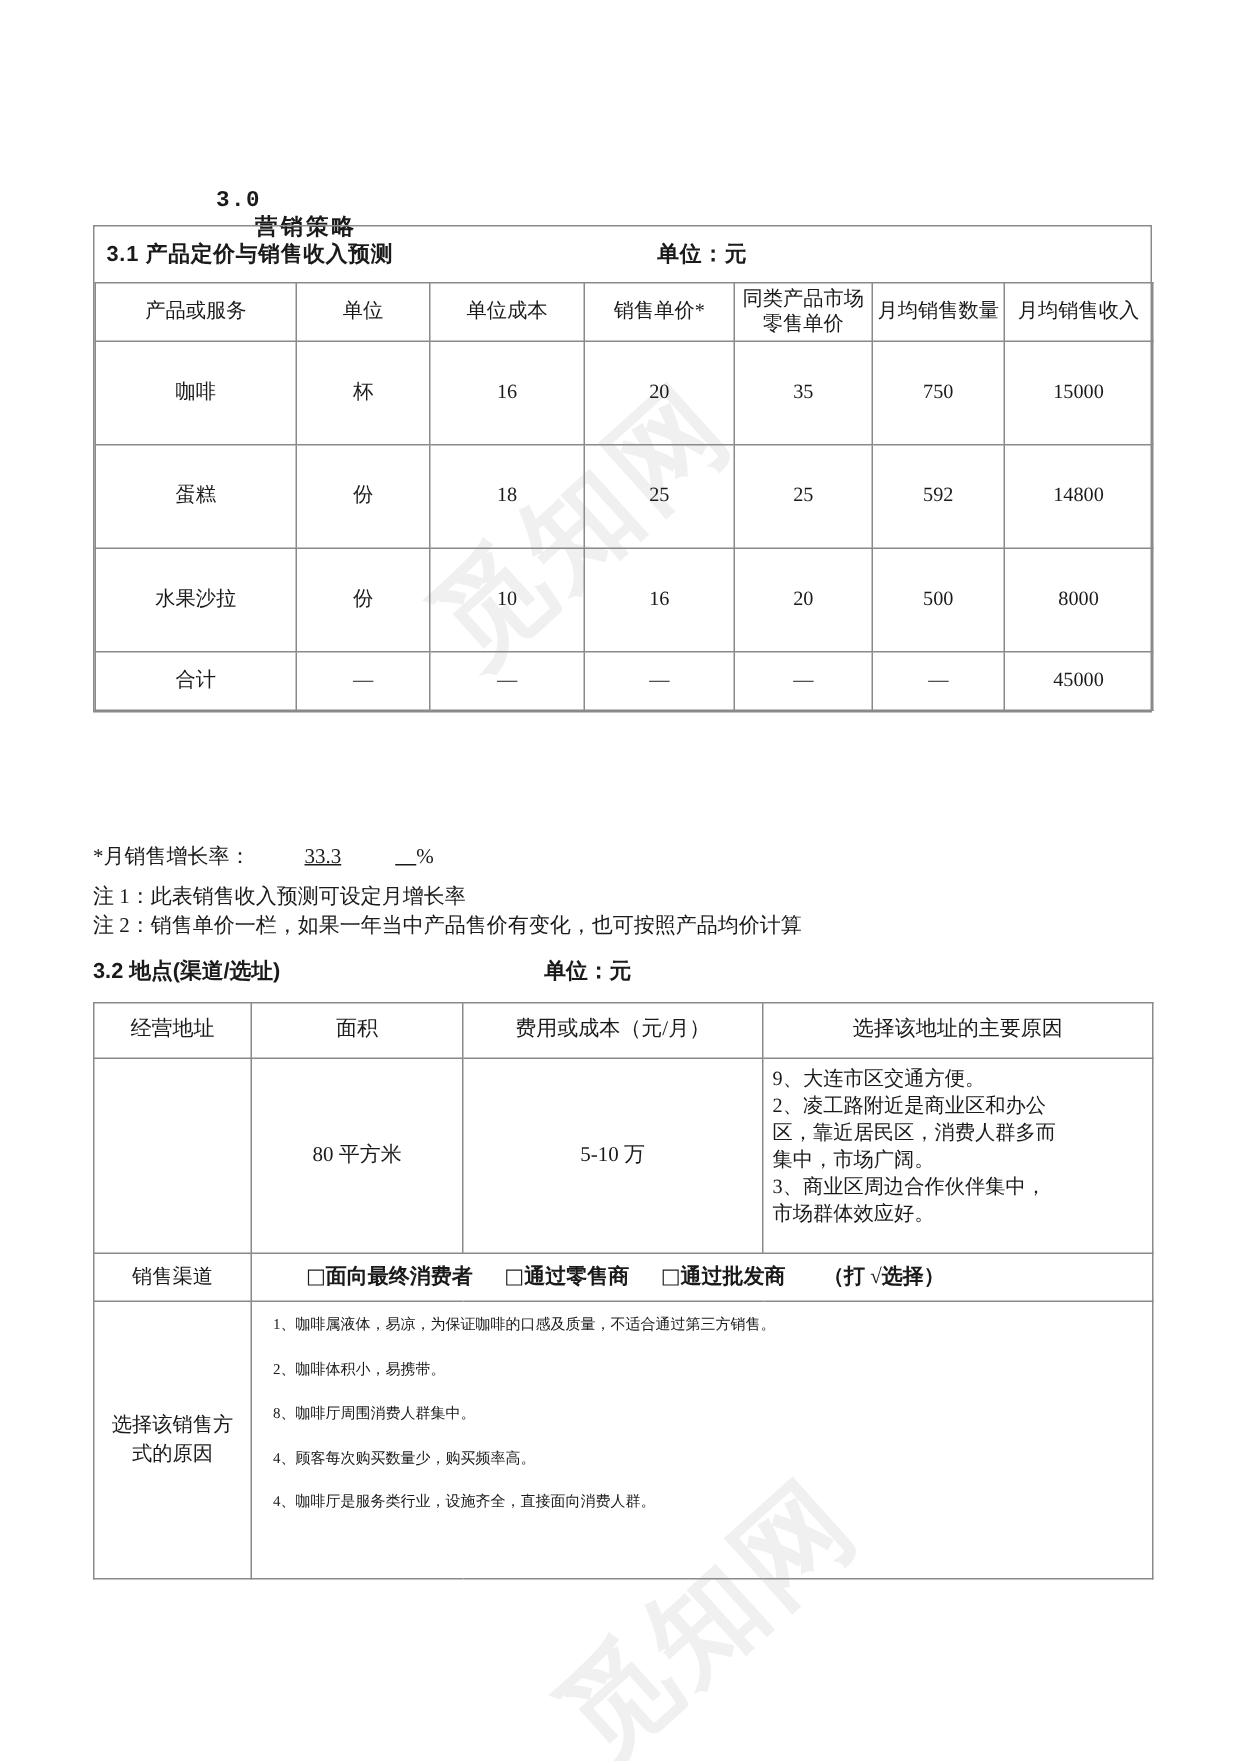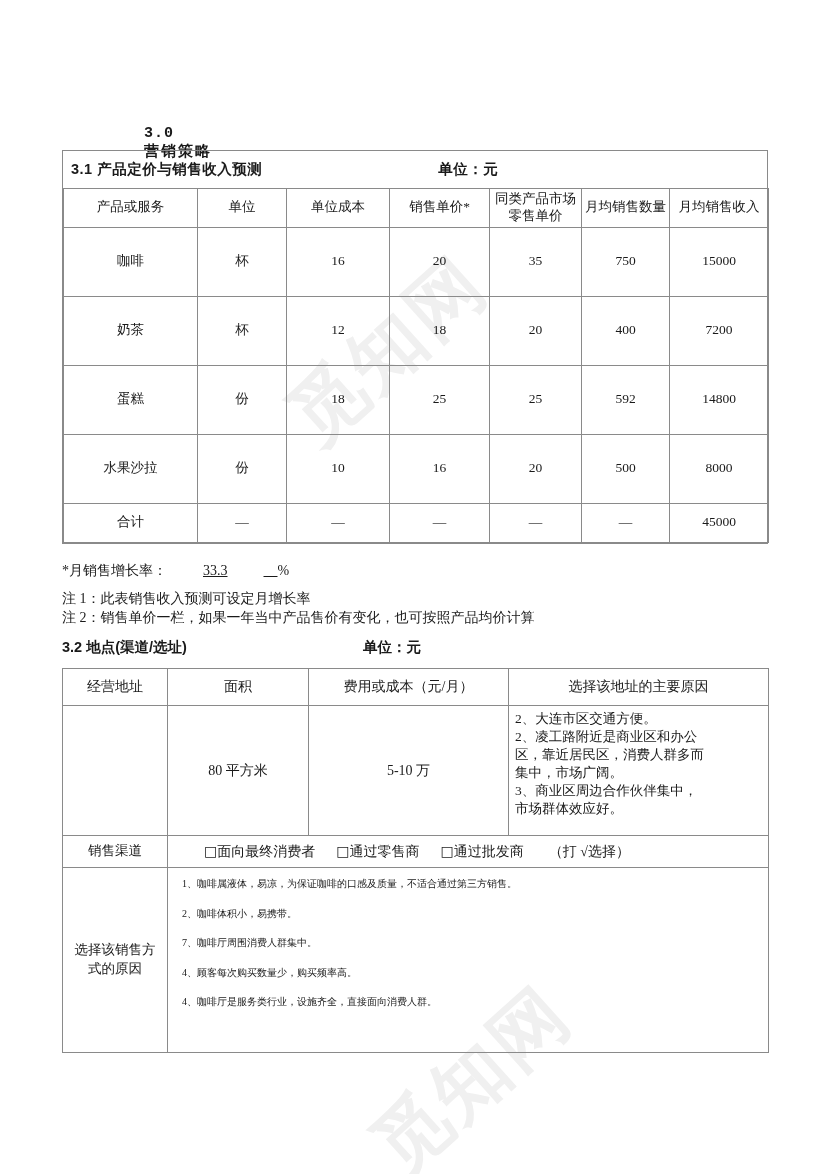--- a/index.html
+++ b/index.html
@@ -163,20 +163,21 @@
     font-size: 13.5px;
     line-height: 1.33;
     padding: 4px 6px;
   }
   #t2 td.cell-center { text-align: center; font-size: 14px; }
   #t2 td.cell-channel {
     text-align: left;
     font-size: 14px;
     padding-left: 36px;
     white-space: nowrap;
+    font-weight: bold;
   }
   #t2 td.cell-label { text-align: center; font-size: 13.5px; line-height: 1.4; }
   #t2 td.cell-list {
     text-align: left;
     vertical-align: top;
     font-size: 10px;
     padding: 10px 8px 6px 14px;
   }
   #t2 td.cell-list .li { margin-bottom: 17px; white-space: nowrap; }
   #t2 td.cell-list .li:last-child { margin-bottom: 0; }
@@ -185,21 +186,21 @@
 </head>
 <body>
 
 <div class="wm wm-main">觅知网</div>
 <div class="wm wm-bottom">觅知网</div>
 
 <div class="page">
 
   <div class="sec-head">
     <span>3.0</span>
-    <span class="cn" style="">营销策略</span>
+    <span class="cn" style="margin-left:26px">营销策略</span>
   </div>
 
   <div class="block" id="block-1">
 
     <div class="band">
       <span>3.1 产品定价与销售收入预测</span>
       <span class="unit">单位：元</span>
     </div>
 
     <table class="grid" id="t1">
@@ -226,29 +227,20 @@
         <tr class="data">
           <td>咖啡</td>
           <td>杯</td>
           <td class="num">16</td>
           <td class="num">20</td>
           <td class="num">35</td>
           <td class="num">750</td>
           <td class="num">15000</td>
         </tr>
 
-        <tr class="data">
-          <td>奶茶</td>
-          <td>杯</td>
-          <td class="num">12</td>
-          <td class="num">18</td>
-          <td class="num">20</td>
-          <td class="num">400</td>
-          <td class="num">7200</td>
-        </tr>
 
         <tr class="data">
           <td>蛋糕</td>
           <td>份</td>
           <td class="num">18</td>
           <td class="num">25</td>
           <td class="num">25</td>
           <td class="num">592</td>
           <td class="num">14800</td>
         </tr>
@@ -301,21 +293,21 @@
           <td>面积</td>
           <td>费用或成本（元/月）</td>
           <td>选择该地址的主要原因</td>
         </tr>
 
         <tr style="height:130px">
           <td></td>
           <td class="cell-center">80 平方米</td>
           <td class="cell-center">5-10 万</td>
           <td class="cell-reason">
-            <div>2、大连市区交通方便。</div>
+            <div>9、大连市区交通方便。</div>
             <div>2、凌工路附近是商业区和办公</div>
             <div>区，靠近居民区，消费人群多而</div>
             <div>集中，市场广阔。</div>
             <div>3、商业区周边合作伙伴集中，</div>
             <div>市场群体效应好。</div>
           </td>
         </tr>
 
         <tr style="height:32px">
           <td>销售渠道</td>
@@ -328,21 +320,21 @@
             <span style="display:inline-block;width:18px"></span>
             <span>（打 √选择）</span>
           </td>
         </tr>
 
         <tr style="height:185px">
           <td class="cell-label">选择该销售方式的原因</td>
           <td class="cell-list" colspan="3">
             <div class="li">1、咖啡属液体，易凉，为保证咖啡的口感及质量，不适合通过第三方销售。</div>
             <div class="li">2、咖啡体积小，易携带。</div>
-            <div class="li">7、咖啡厅周围消费人群集中。</div>
+            <div class="li">8、咖啡厅周围消费人群集中。</div>
             <div class="li">4、顾客每次购买数量少，购买频率高。</div>
             <div class="li">4、咖啡厅是服务类行业，设施齐全，直接面向消费人群。</div>
           </td>
         </tr>
       </tbody>
     </table>
   </div>
 
 </div>
 

